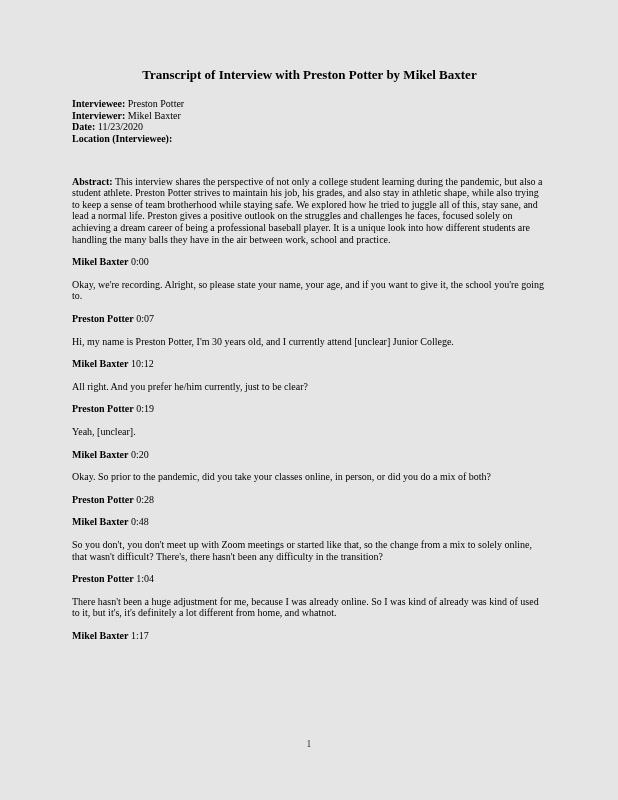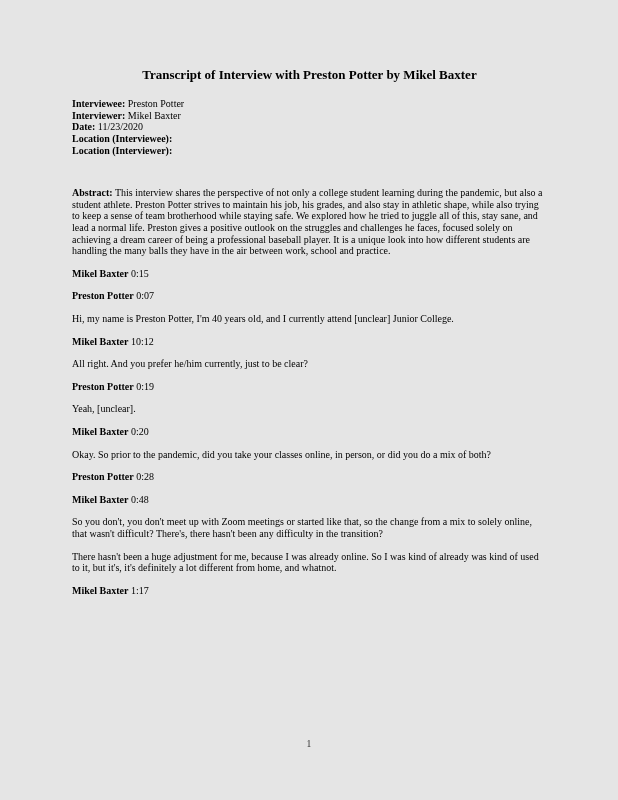--- a/index.html
+++ b/index.html
@@ -64,32 +64,32 @@
 
 <div class="page">
 
   <h1 class="doc-title">Transcript of Interview with Preston Potter by Mikel Baxter</h1>
 
   <div class="meta-block">
     <div class="meta-line"><span class="b">Interviewee:</span> <span>Preston Potter</span></div>
     <div class="meta-line"><span class="b">Interviewer:</span> <span>Mikel Baxter</span></div>
     <div class="meta-line"><span class="b">Date:</span> <span>11/23/2020</span></div>
     <div class="meta-line"><span class="b">Location (Interviewee):</span> <span></span></div>
-    <div class="meta-line"><span class="b">Location (Interviewer):</span> <span></span></div>
   </div>
 
   <p class="para"><span class="b">Abstract:</span> <span>This interview shares the perspective of not only a college student learning during the pandemic, but also a student athlete. Preston Potter strives to maintain his job, his grades, and also stay in athletic shape, while also trying to keep a sense of team brotherhood while staying safe. We explored how he tried to juggle all of this, stay sane, and lead a normal life. Preston gives a positive outlook on the struggles and challenges he faces, focused solely on achieving a dream career of being a professional baseball player. It is a unique look into how different students are handling the many balls they have in the air between work, school and practice.</span></p>
 
   <div class="entry">
-    <p class="speaker"><span class="b">Mikel Baxter</span> <span>0:15</span></p>
+    <p class="speaker"><span class="b">Mikel Baxter</span> <span>0:00</span></p>
+    <p class="para">Okay, we're recording. Alright, so please state your name, your age, and if you want to give it, the school you're going to.</p>
   </div>
 
   <div class="entry">
     <p class="speaker"><span class="b">Preston Potter</span> <span>0:07</span></p>
-    <p class="para">Hi, my name is Preston Potter, I'm 40 years old, and I currently attend [unclear] Junior College.</p>
+    <p class="para">Hi, my name is Preston Potter, I'm 30 years old, and I currently attend [unclear] Junior College.</p>
   </div>
 
   <div class="entry">
     <p class="speaker"><span class="b">Mikel Baxter</span> <span>10:12</span></p>
     <p class="para">All right. And you prefer he/him currently, just to be clear?</p>
   </div>
 
   <div class="entry">
     <p class="speaker"><span class="b">Preston Potter</span> <span>0:19</span></p>
     <p class="para">Yeah, [unclear].</p>
@@ -103,20 +103,21 @@
   <div class="entry">
     <p class="speaker"><span class="b">Preston Potter</span> <span>0:28</span></p>
   </div>
 
   <div class="entry">
     <p class="speaker"><span class="b">Mikel Baxter</span> <span>0:48</span></p>
     <p class="para">So you don't, you don't meet up with Zoom meetings or started like that, so the change from a mix to solely online, that wasn't difficult? There's, there hasn't been any difficulty in the transition?</p>
   </div>
 
   <div class="entry">
+    <p class="speaker"><span class="b">Preston Potter</span> <span>1:04</span></p>
     <p class="para">There hasn't been a huge adjustment for me, because I was already online. So I was kind of already was kind of used to it, but it's, it's definitely a lot different from home, and whatnot.</p>
   </div>
 
   <div class="entry">
     <p class="speaker"><span class="b">Mikel Baxter</span> <span>1:17</span></p>
     <p class="para"></p>
   </div>
 
   <div class="page-number">1</div>
 

